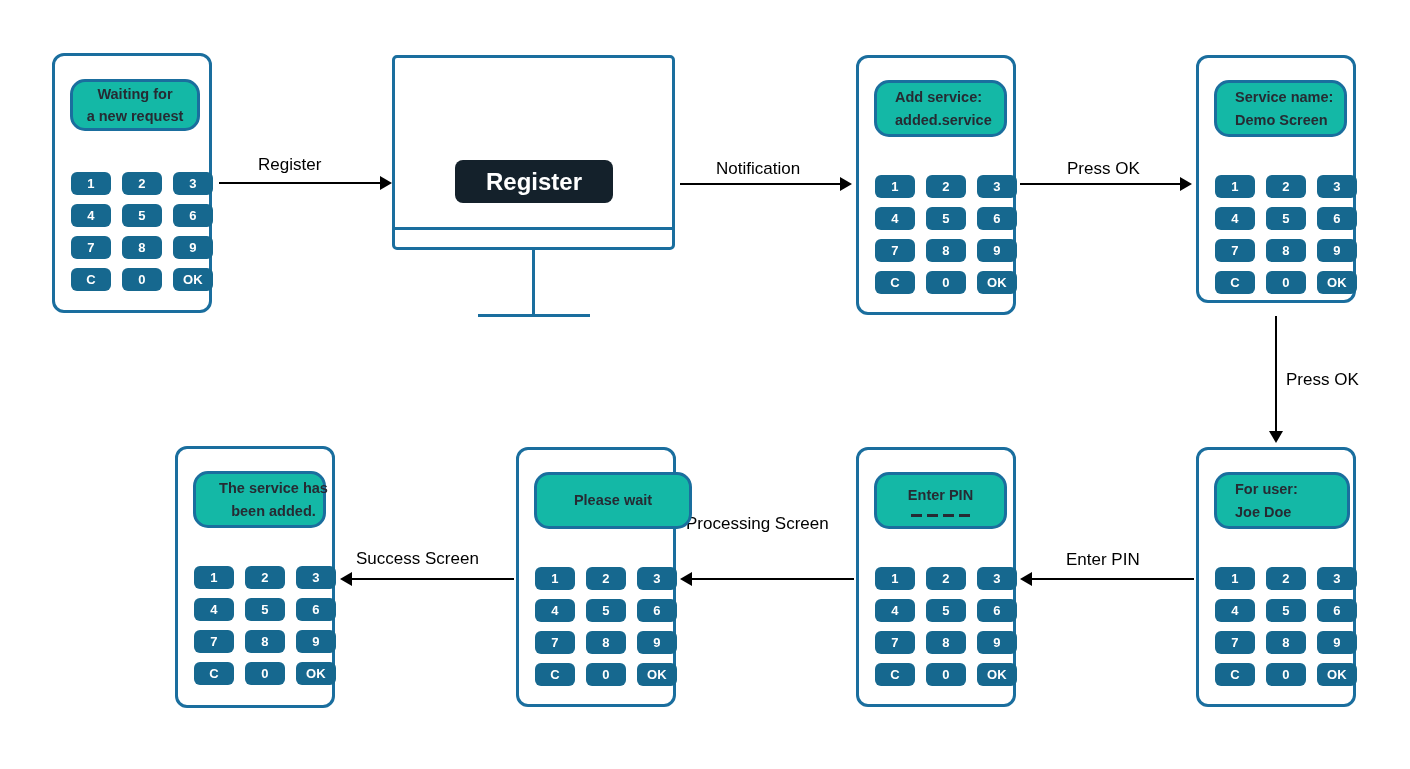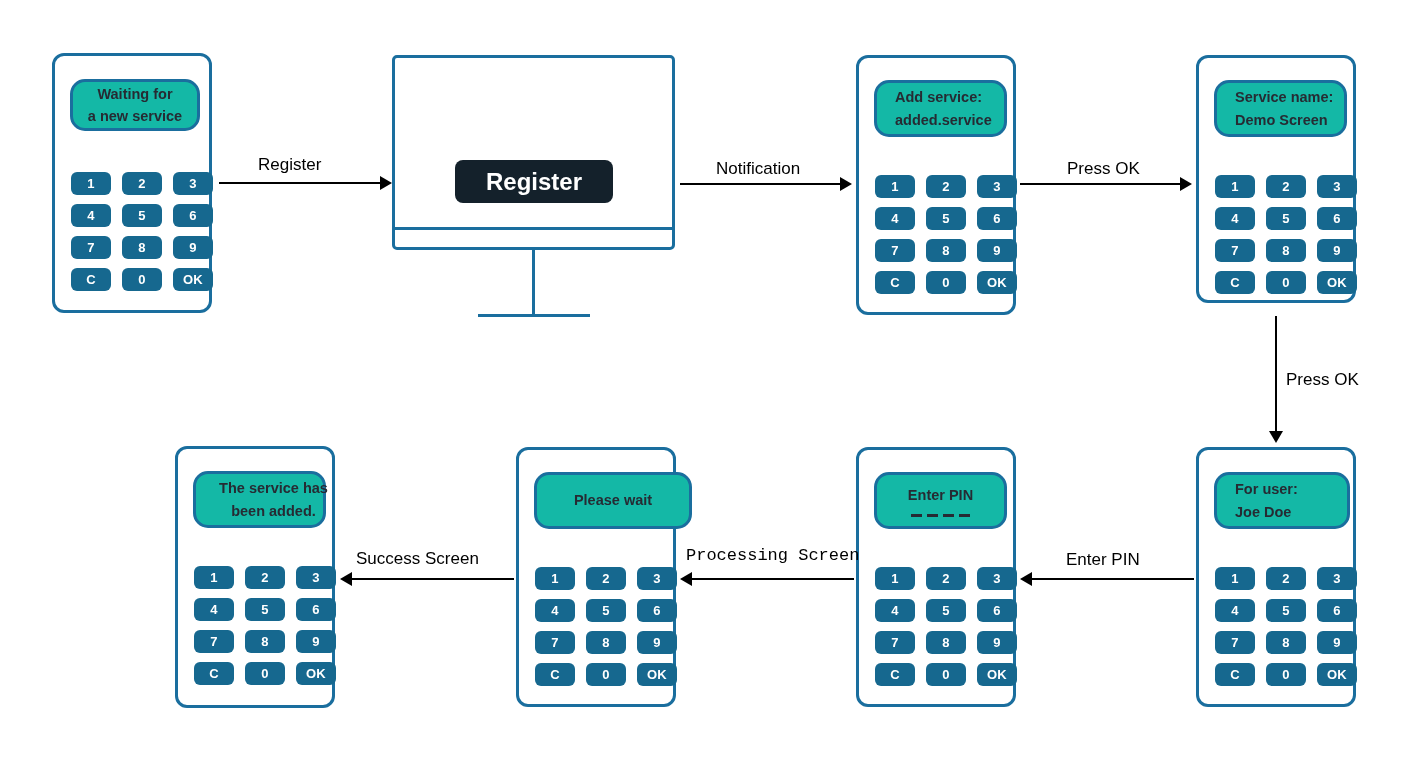--- a/index.html
+++ b/index.html
@@ -142,21 +142,21 @@
   }
 </style>
 </head>
 <body>
 
 <div id="canvas">
 
   <div class="terminal" style="left:52px; top:53px; width:160px; height:260px;">
     <div class="screen center" style="left:15px; top:23px; width:130px; height:52px;">
       <div class="line">Waiting for</div>
-      <div class="line">a new service</div>
+      <div class="line">a new request</div>
     </div>
     <div class="keypad" style="left:16px; top:116px;">
       <div class="key">1</div>
       <div class="key">2</div>
       <div class="key">3</div>
       <div class="key">4</div>
       <div class="key">5</div>
       <div class="key">6</div>
       <div class="key">7</div>
       <div class="key">8</div>
@@ -276,21 +276,21 @@
       <div class="key">6</div>
       <div class="key">7</div>
       <div class="key">8</div>
       <div class="key">9</div>
       <div class="key">C</div>
       <div class="key">0</div>
       <div class="key">OK</div>
     </div>
   </div>
 
-  <div class="arrow-label" style="left:686px; top:546px;font-family:Liberation Mono, monospace;">Processing Screen</div>
+  <div class="arrow-label" style="left:686px; top:514px;">Processing Screen</div>
   <div class="arrow-line arrow-h" style="left:692px; top:578px; width:162px;"></div>
   <div class="arrow-head head-left" style="left:680px; top:572px;"></div>
 
   <div class="terminal" style="left:516px; top:447px; width:160px; height:260px;">
     <div class="screen center" style="left:15px; top:22px; width:158px; height:57px;">
       <div class="line">Please wait</div>
     </div>
     <div class="keypad" style="left:16px; top:117px;">
       <div class="key">1</div>
       <div class="key">2</div>

